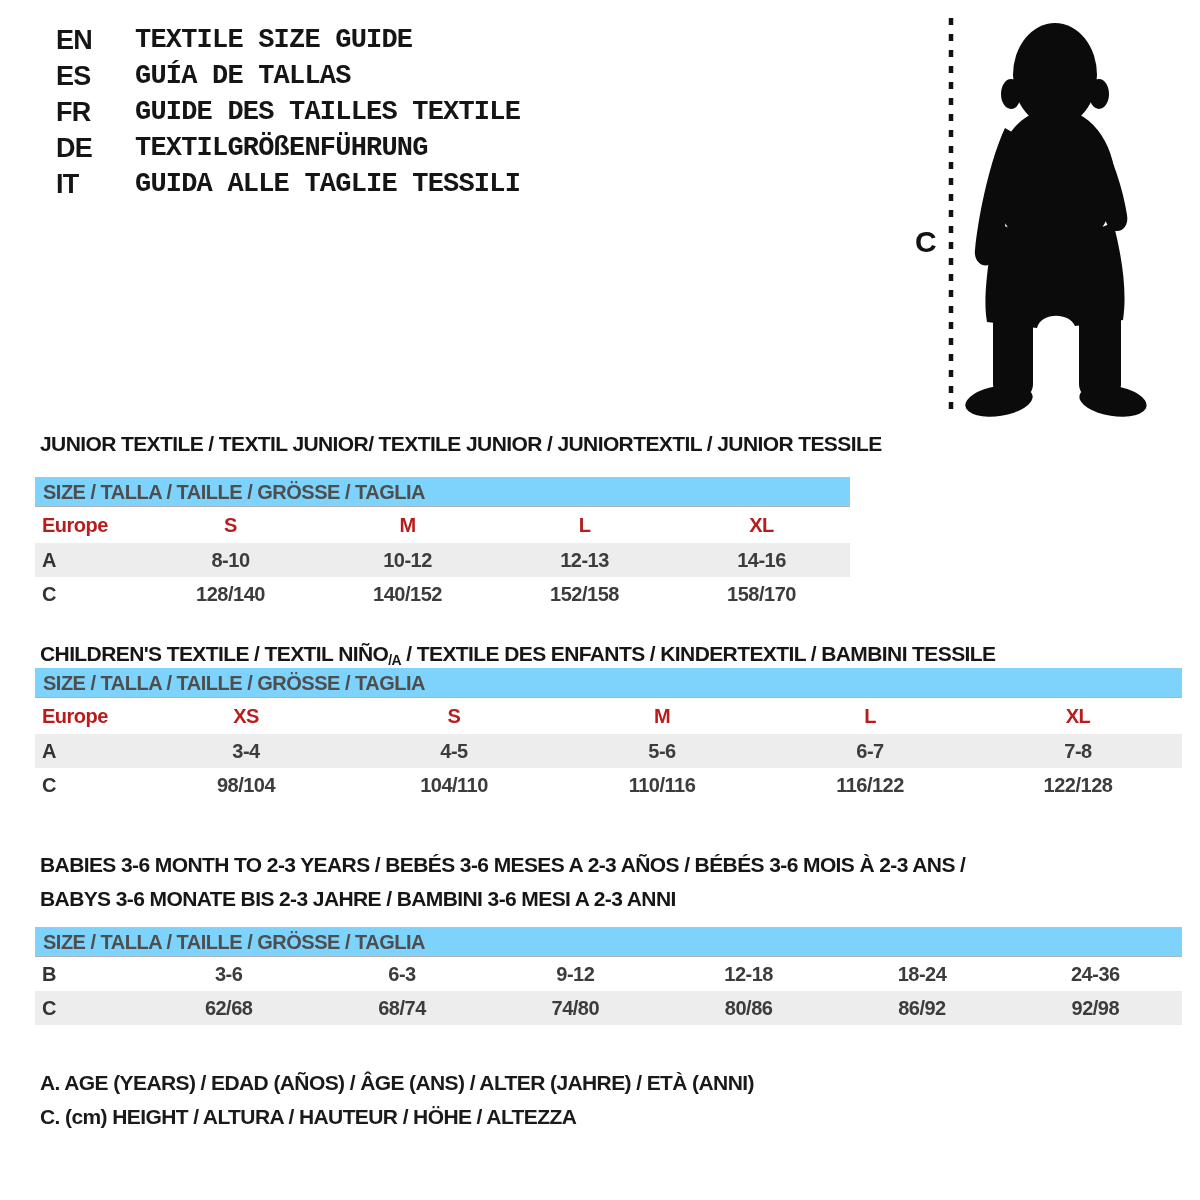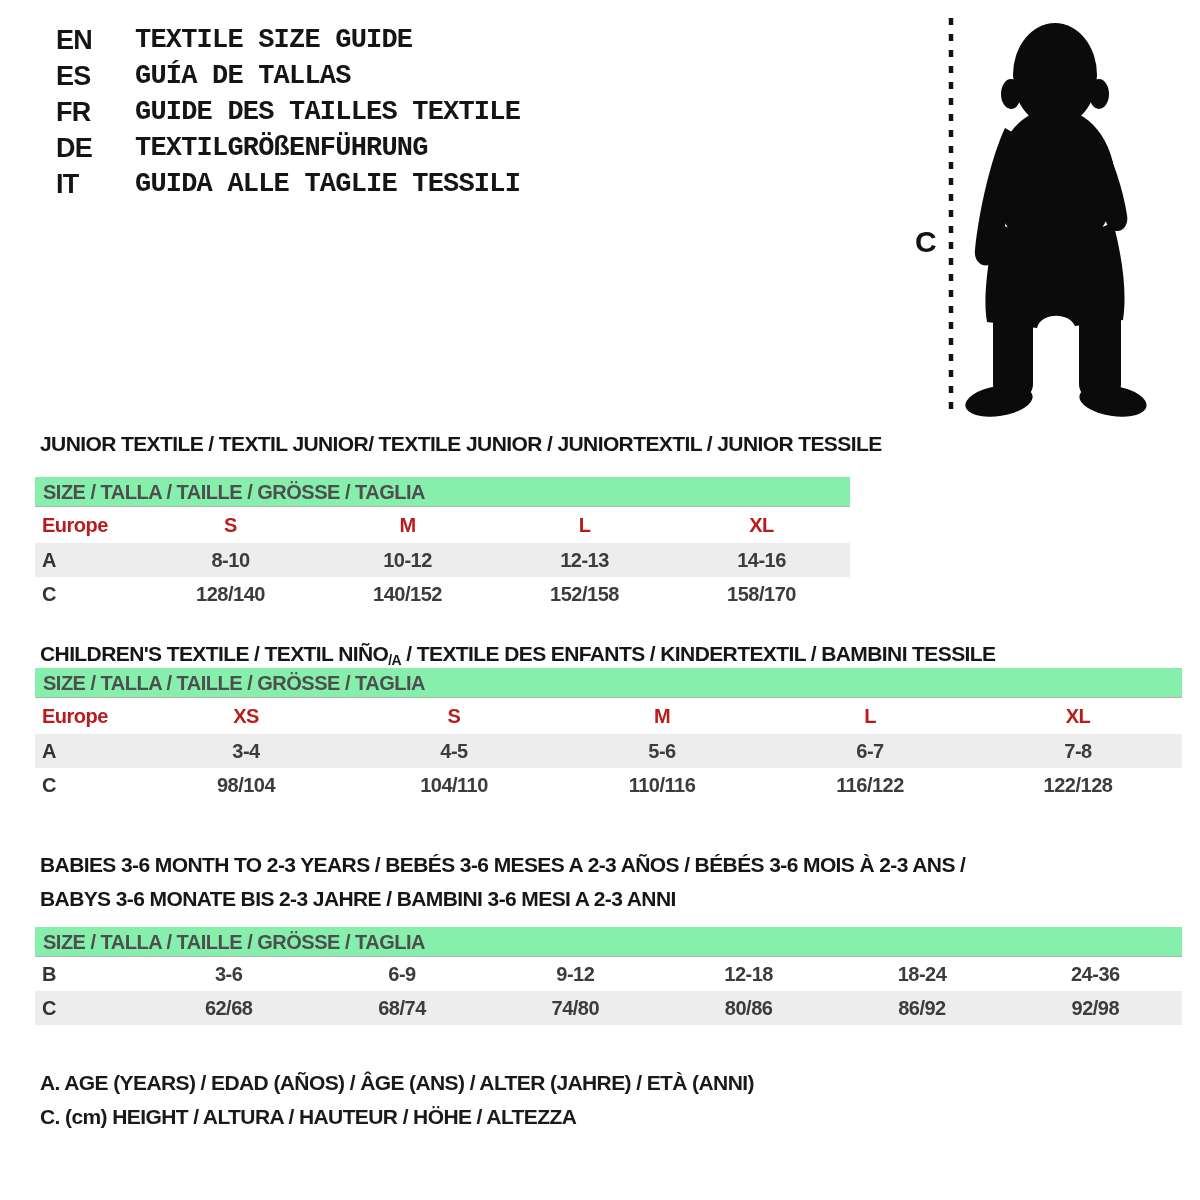--- a/index.html
+++ b/index.html
@@ -33,21 +33,21 @@
 
   
   .section { position: absolute; left: 35px; }
   .section-title {
     font-size: 21px; font-weight: 700; letter-spacing: -0.6px; color: #161616;
     white-space: nowrap; padding-left: 5px;
   }
   .section-title .sub { font-size: 14px; vertical-align: -4px; font-weight: 700; }
   .size-bar {
     height: 30px; line-height: 30px;
-    background: #86efac; border-bottom: 1px solid #b2b2b2;
+    background: #7dd3fc; border-bottom: 1px solid #b2b2b2;
     color: #4e4e4e; font-size: 20px; font-weight: 700; letter-spacing: -0.5px;
     padding-left: 8px;
   }
   .sec-junior   { top: 432px; width: 815px; }
   .sec-children { top: 642px; width: 1147px; }
   .sec-babies   { top: 848px; width: 1147px; }
   .sec-junior   .section-title { margin-bottom: 21px; }
   .sec-children .section-title { }
   .sec-babies   .title-block { margin-bottom: 11px; }
   .sec-babies   .section-title { line-height: 34px; }
@@ -206,21 +206,21 @@
         <col>
         <col>
         <col>
         <col>
         <col>
       </colgroup>
     <tbody>
         <tr>
       <td class="lbl">B</td>
       <td>3-6</td>
-      <td>6-9</td>
+      <td>6-3</td>
       <td>9-12</td>
       <td>12-18</td>
       <td>18-24</td>
       <td>24-36</td>
     </tr>
     <tr class="alt">
       <td class="lbl">C</td>
       <td>62/68</td>
       <td>68/74</td>
       <td>74/80</td>

